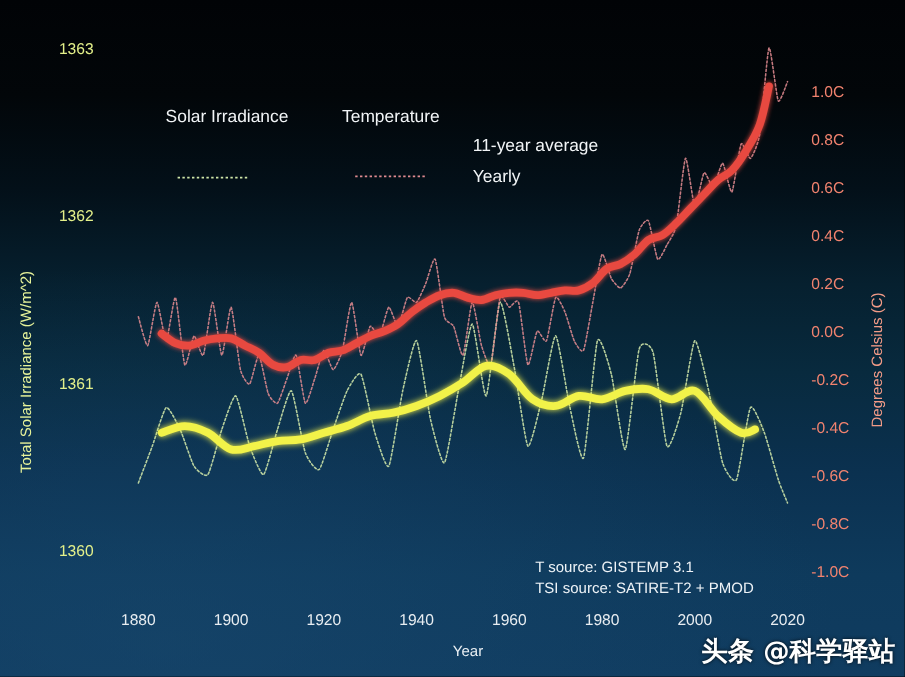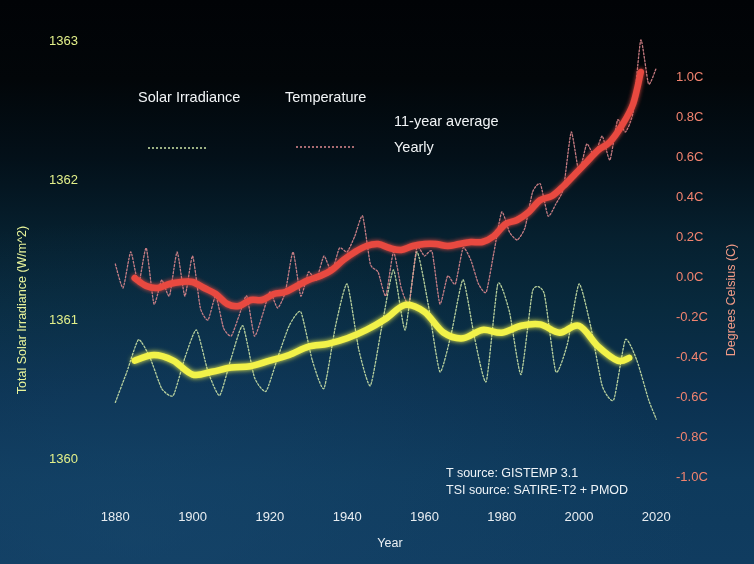--- a/index.html
+++ b/index.html
@@ -115,13 +115,14 @@
       <text class="legtext" x="394" y="126">11-year average</text>
       <text class="legtext" x="394" y="152">Yearly</text>
     </g>
 
     <g>
       <text class="srctext" x="446" y="477">T source: GISTEMP 3.1</text>
       <text class="srctext" x="446" y="494">TSI source: SATIRE-T2 + PMOD</text>
     </g>
   </svg>
 
+  <div class="wm">头条 @科学驿站</div>
 </div>
 
 </body></html>

